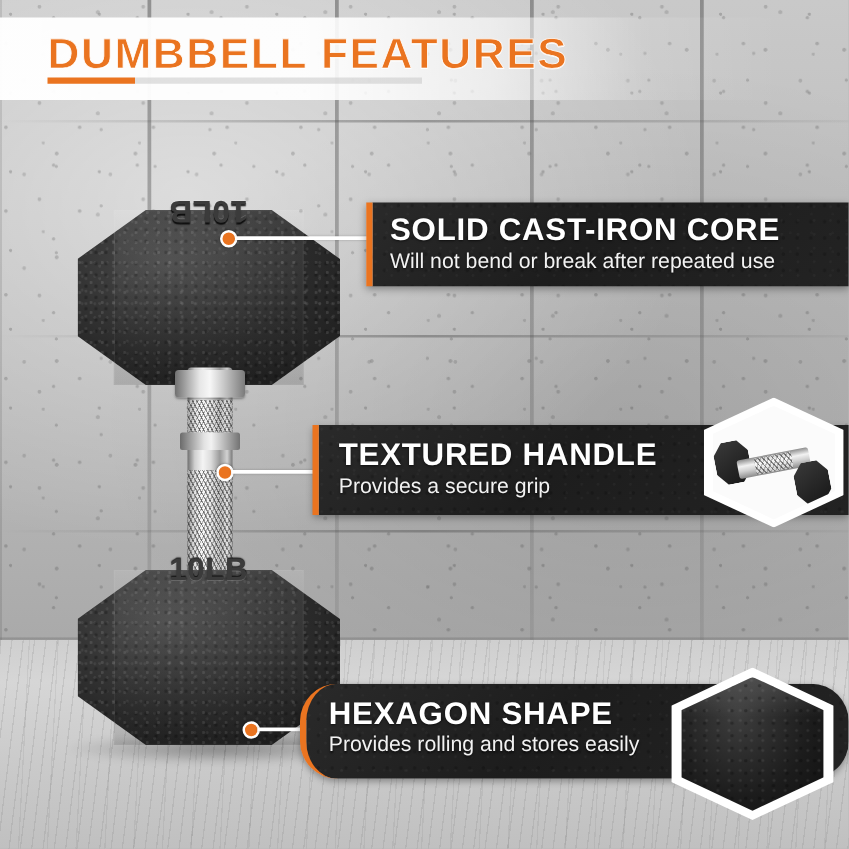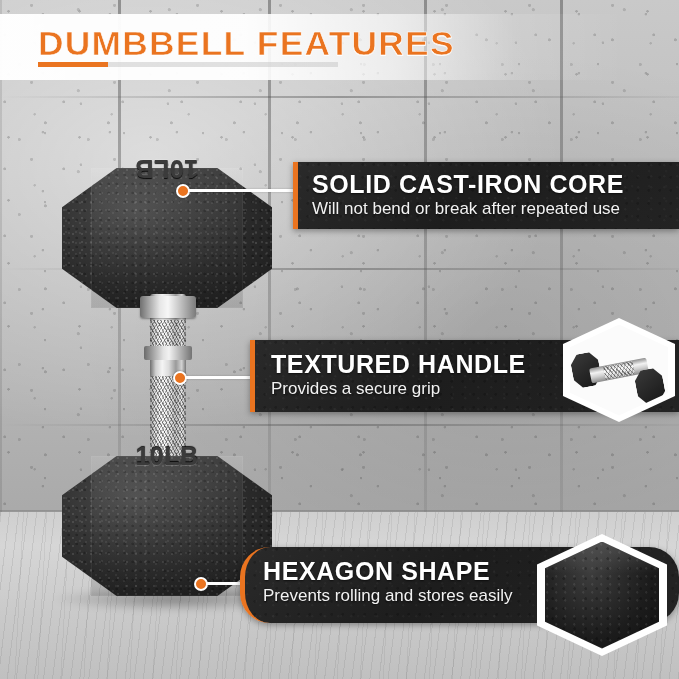--- a/index.html
+++ b/index.html
@@ -319,21 +319,21 @@
         <div class="mini-bar"></div>
         <div class="mini-knurl"></div>
         <div class="mini-head mh-right"></div>
       </div>
     </div>
   </div>
 
   <div class="callout" id="callout-3">
     <div class="callout-noise"></div>
     <div class="c-title">HEXAGON SHAPE</div>
-    <div class="c-sub">Prevents rolling and stores easily</div>
+    <div class="c-sub">Provides rolling and stores easily</div>
   </div>
   <div class="hex-frame" id="inset-hex">
     <div class="hex-inner">
       <div class="hex-top-face"></div>
       <div class="hex-inner-grain"></div>
     </div>
   </div>
 
 </div>
 

